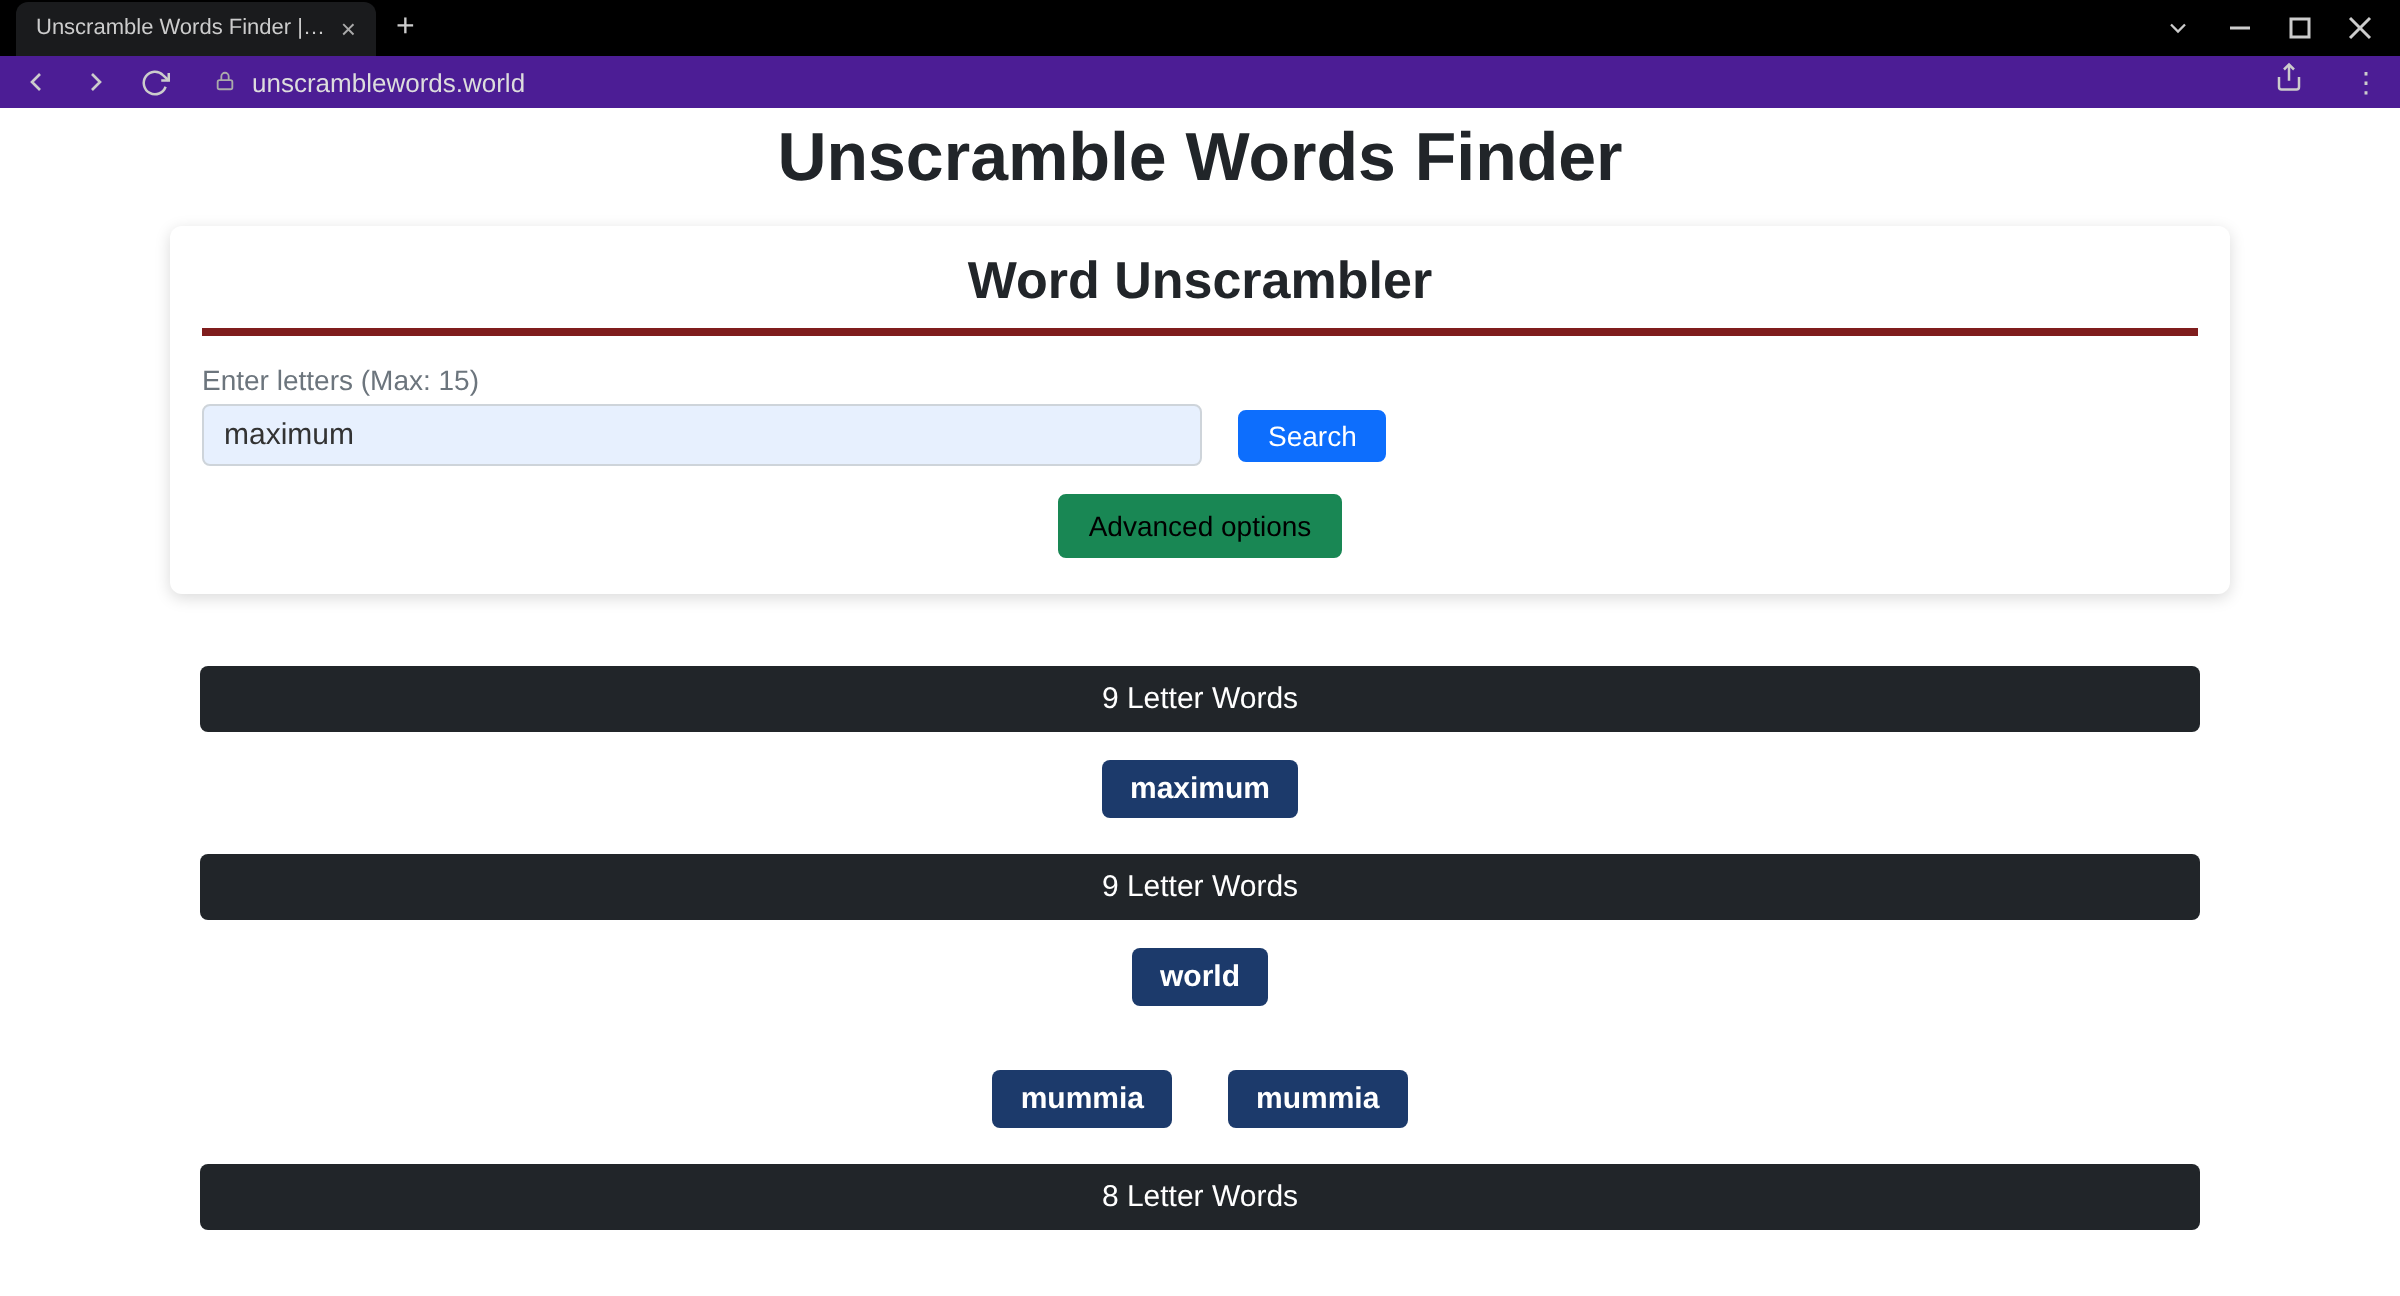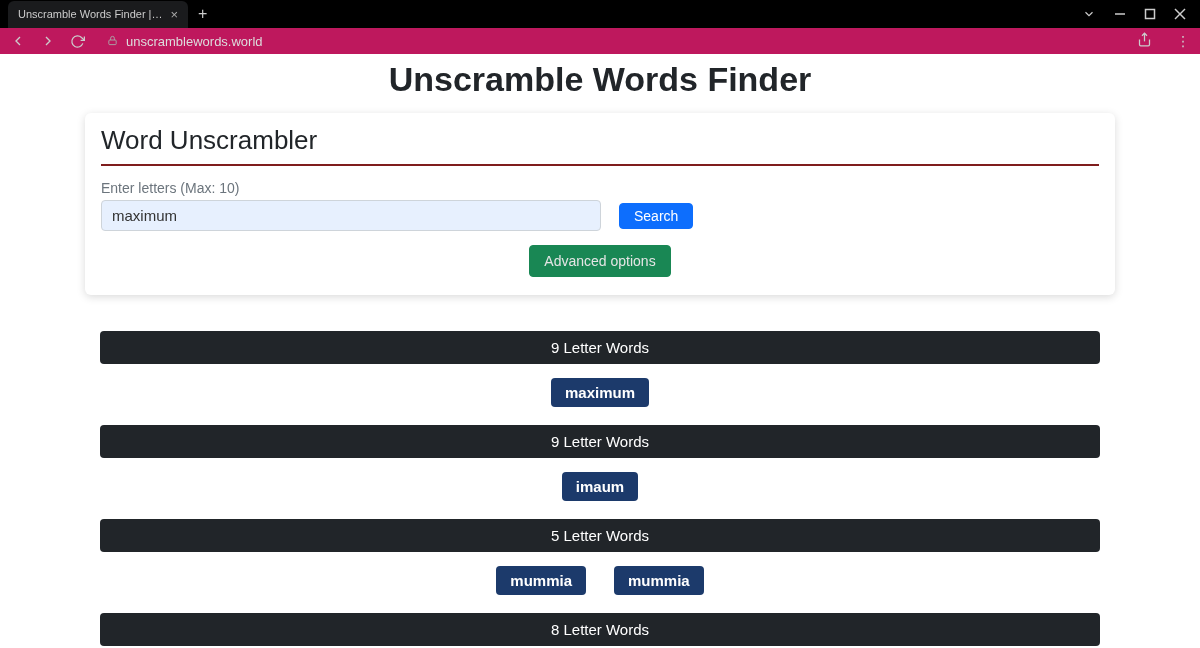--- a/index.html
+++ b/index.html
@@ -51,21 +51,21 @@
       display: flex;
       align-items: center;
       gap: 18px;
       padding: 0 14px;
       color: #ccc;
     }
     .window-controls span { cursor: pointer; }
     .wc-chevron svg, .wc-min svg, .wc-max svg, .wc-close svg { display: block; }
 
     .nav-bar {
-      background: #be185d;
+      background: #4c1d95;
       height: 26px;
       display: flex;
       align-items: center;
       padding: 0 10px;
       gap: 14px;
     }
     .nav-btn { color: #ccc; cursor: pointer; display: flex; align-items: center; }
     .nav-btn svg { display: block; }
     .addr-bar {
       flex: 1;
@@ -113,24 +113,25 @@
     .card {
       width: 1030px;
       margin: 0 auto;
       background: #fff;
       border-radius: 6px;
       box-shadow: 0 2px 8px rgba(0,0,0,0.15);
       padding: 12px 16px 18px;
     }
     .card-title {
       font-size: 26px;
-      font-weight: 400;
+      font-weight: 700;
       color: #212529;
       padding-bottom: 8px;
-      border-bottom: 2px solid #7f1d1d;
+      border-bottom: 4px solid #7f1d1d;
+      text-align: center;
     }
     .field-row { margin-top: 14px; }
     .field-label { color: #6c757d; font-size: 14px; margin-bottom: 4px; display: block; }
     .field-flex { display: flex; gap: 18px; align-items: center; }
     .letters-input {
       width: 500px;
       padding: 6px 10px;
       font-size: 15px;
       border: 1px solid #ced4da;
       border-radius: 4px;
@@ -143,21 +144,21 @@
       border: 1px solid #0d6efd;
       border-radius: 4px;
       padding: 4px 14px;
       font-size: 14px;
       cursor: pointer;
     }
     .btn-advanced {
       display: block;
       margin: 14px auto 0;
       background: #198754;
-      color: #e5e5e5;
+      color: #000000;
       border: 1px solid #198754;
       border-radius: 4px;
       padding: 7px 14px;
       font-size: 14px;
       cursor: pointer;
     }
 
     .results { width: 1000px; margin: 36px auto 0; }
     .group-header {
       background: #212529;
@@ -259,39 +260,38 @@
 
 <div class="viewport">
   <div class="scroll-area">
     <div class="page-content">
 
       <h1 class="page-title">Unscramble Words Finder</h1>
 
       <div class="card">
         <div class="card-title">Word Unscrambler</div>
         <div class="field-row">
-          <label class="field-label">Enter letters (Max: 10)</label>
+          <label class="field-label">Enter letters (Max: 15)</label>
           <div class="field-flex">
             <input class="letters-input" type="text" value="maximum" style="">
             <button class="btn-search">Search</button>
           </div>
         </div>
         <button class="btn-advanced">Advanced options</button>
       </div>
 
       <div class="results" id="results">
           <div class="group-header">9 Letter Words</div>
           <div class="group-words">
             <span class="word-chip">maximum</span>
           </div>
           <div class="group-header">9 Letter Words</div>
           <div class="group-words">
-            <span class="word-chip">imaum</span>
+            <span class="word-chip">world</span>
           </div>
-          <div class="group-header">5 Letter Words</div>
           <div class="group-words">
             <span class="word-chip">mummia</span>
             <span class="word-chip">mummia</span>
           </div>
           <div class="group-header">8 Letter Words</div>
           <div class="group-words"></div>
         </div>
 
     </div>
   </div>

